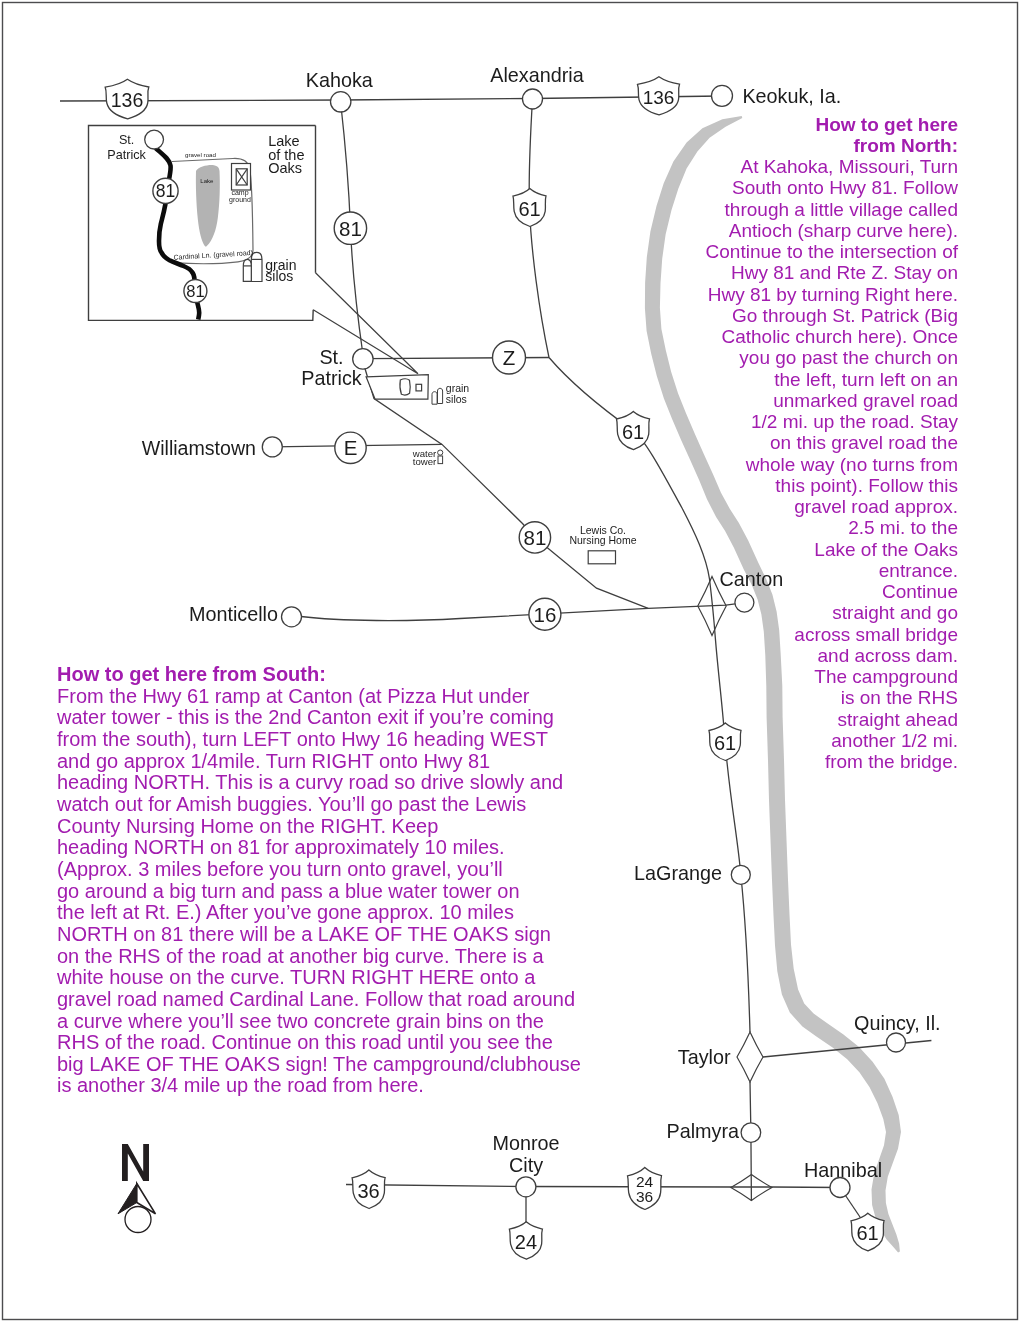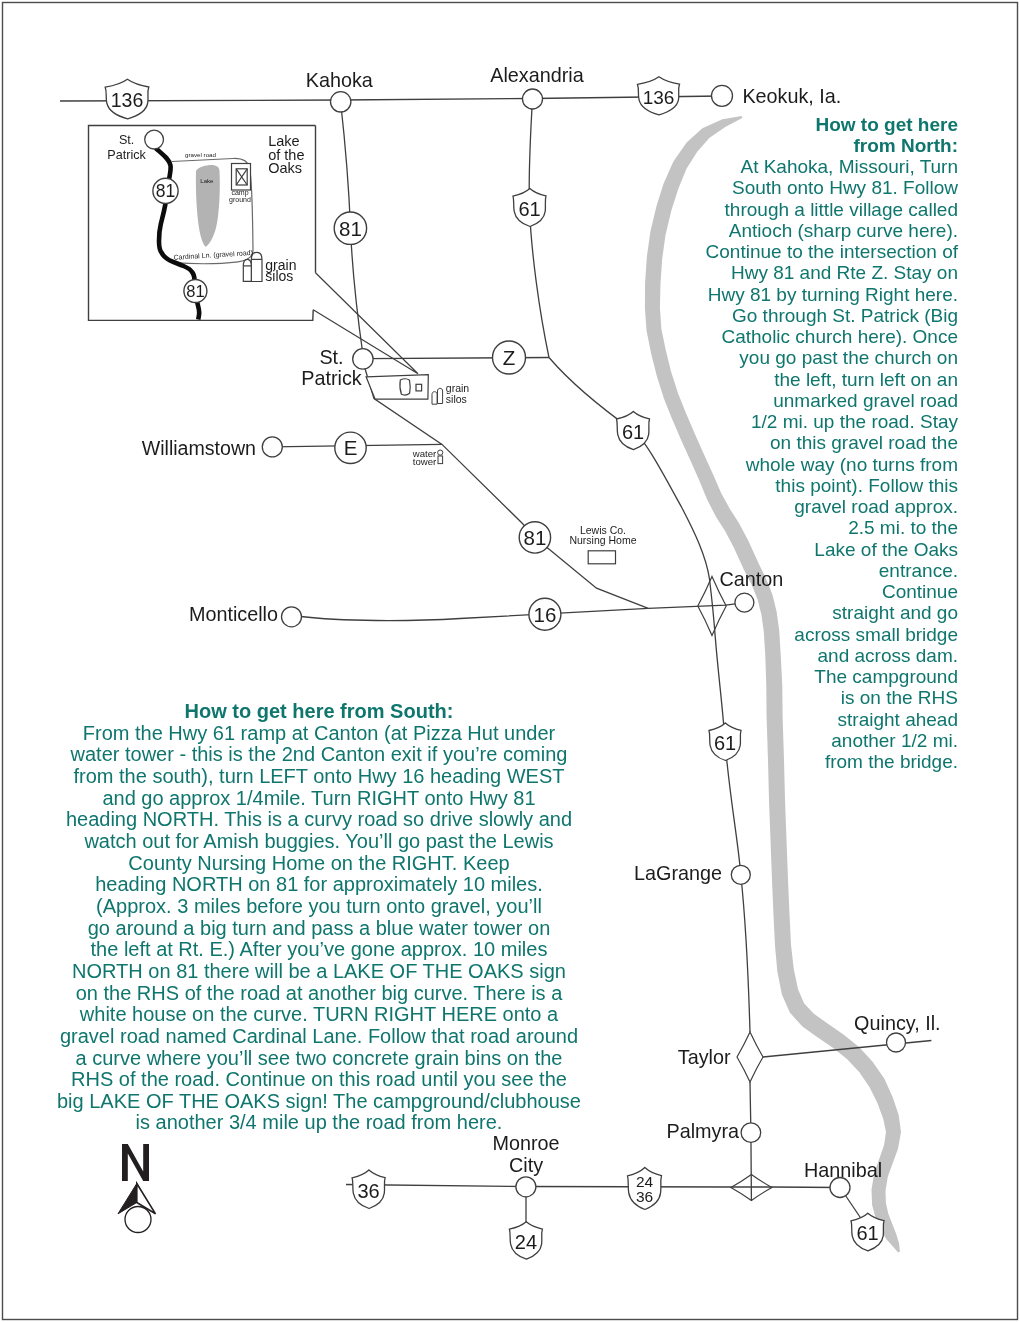--- a/index.html
+++ b/index.html
@@ -1,18 +1,18 @@
 <!DOCTYPE html>
 <html><head><meta charset="utf-8">
 <style>
 html,body{margin:0;padding:0;background:#fff;}
 #page{position:relative;width:1020px;height:1322px;background:#fff;overflow:hidden;
  font-family:"Liberation Sans",sans-serif;}
 svg text{font-family:"Liberation Sans",sans-serif;}
-.tb{position:absolute;font-size:20px;line-height:21.65px;color:#0f766e;white-space:nowrap;}
+.tb{position:absolute;font-size:20px;line-height:21.65px;color:#a21caf;white-space:nowrap;}
 .tbn{font-size:19px;line-height:21.25px;}
 .tb b{font-weight:bold;}
 </style></head>
 <body>
 <div id="page">
 
 <svg width="1020" height="1322" viewBox="0 0 1020 1322" style="position:absolute;left:0;top:0">
 
 <rect x="2.5" y="2.5" width="1015" height="1317" fill="none" stroke="#4c4c4e" stroke-width="1.4"></rect>
 
@@ -276,16 +276,16 @@
 <path d="M136.8,1183.5 L118,1213.8 L136.8,1202.5 Z" fill="#231f20" stroke="#231f20" stroke-width="1"></path>
 <path d="M136.8,1183.5 L155.5,1213.8 L136.8,1202.5 Z" fill="#fff" stroke="#231f20" stroke-width="1.6"></path>
 
 <circle cx="138" cy="1219.5" r="13" fill="none" stroke="#231f20" stroke-width="1.3"></circle>
 </svg>
 
 <div class="tb tbn" style="right:62px;top:113.5px;text-align:right;">
 <b>How to get here<br>from North:</b><br>At Kahoka, Missouri, Turn<br>South onto Hwy 81. Follow<br>through a little village called<br>Antioch (sharp curve here).<br>Continue to the intersection of<br>Hwy 81 and Rte Z. Stay on<br>Hwy 81 by turning Right here.<br>Go through St. Patrick (Big<br>Catholic church here). Once<br>you go past the church on<br>the left, turn left on an<br>unmarked gravel road<br>1/2 mi. up the road. Stay<br>on this gravel road the<br>whole way (no turns from<br>this point). Follow this<br>gravel road approx.<br>2.5 mi. to the<br>Lake of the Oaks<br>entrance.<br>Continue<br>straight and go<br>across small bridge<br>and across dam.<br>The campground<br>is on the RHS<br>straight ahead<br>another 1/2 mi.<br>from the bridge.
 </div>
 
-<div class="tb" style="left:57px;top:664px;text-align:center;margin-top:37px;">
+<div class="tb" style="left:57px;top:664px;text-align:left;">
 <b>How to get here from South:</b><br>From the Hwy 61 ramp at Canton (at Pizza Hut under<br>water tower - this is the 2nd Canton exit if you’re coming<br>from the south), turn LEFT onto Hwy 16 heading WEST<br>and go approx 1/4mile. Turn RIGHT onto Hwy 81<br>heading NORTH. This is a curvy road so drive slowly and<br>watch out for Amish buggies. You’ll go past the Lewis<br>County Nursing Home on the RIGHT. Keep<br>heading NORTH on 81 for approximately 10 miles.<br>(Approx. 3 miles before you turn onto gravel, you’ll<br>go around a big turn and pass a blue water tower on<br>the left at Rt. E.) After you’ve gone approx. 10 miles<br>NORTH on 81 there will be a LAKE OF THE OAKS sign<br>on the RHS of the road at another big curve. There is a<br>white house on the curve. TURN RIGHT HERE onto a<br>gravel road named Cardinal Lane. Follow that road around<br>a curve where you’ll see two concrete grain bins on the<br>RHS of the road. Continue on this road until you see the<br>big LAKE OF THE OAKS sign! The campground/clubhouse<br>is another 3/4 mile up the road from here.
 </div>
 </div>
 
 </body></html>

